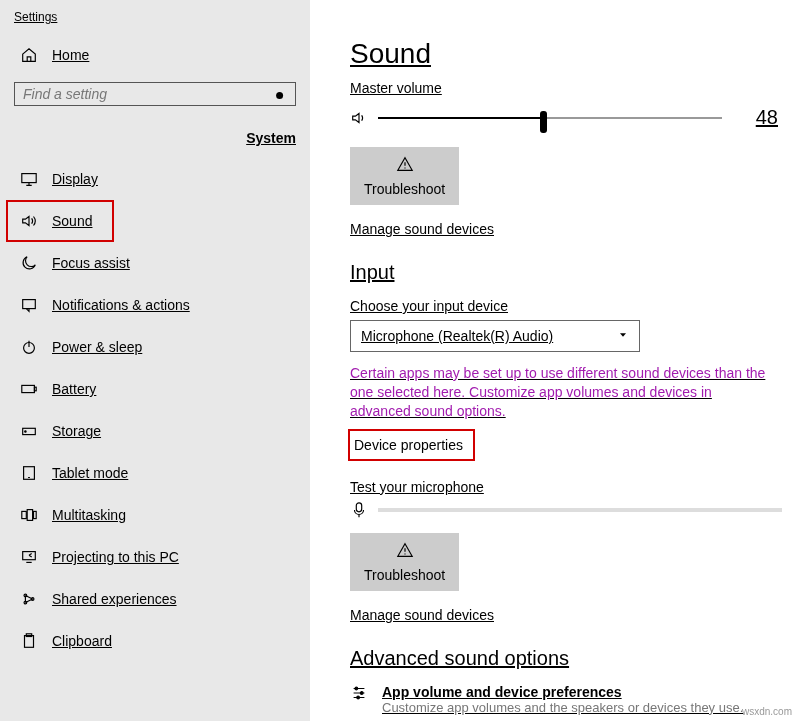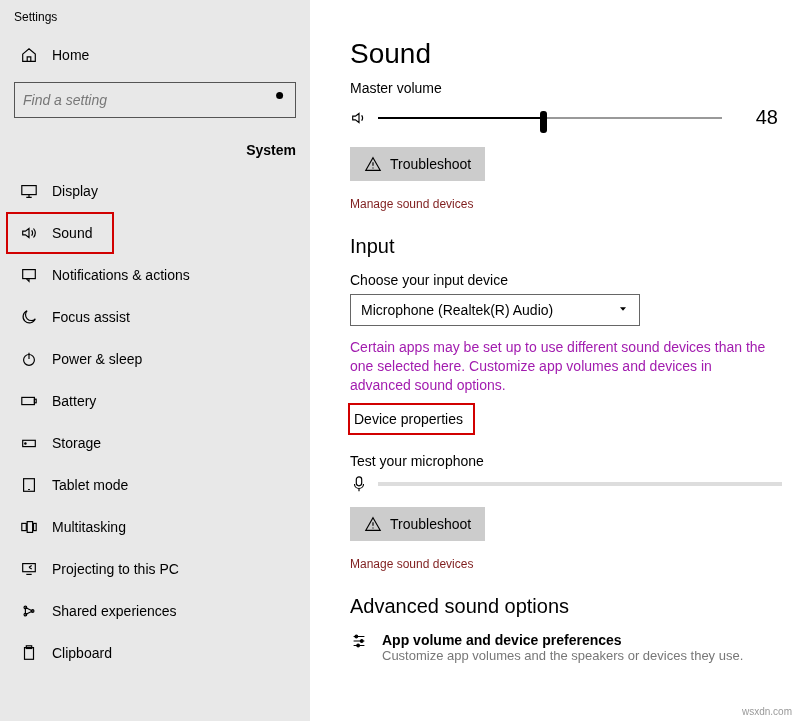--- a/index.html
+++ b/index.html
@@ -1,42 +1,42 @@
 <!DOCTYPE html>
 <html><head>
 <meta charset="utf-8">
 <style>
 * { box-sizing: border-box; margin: 0; padding: 0; font-family: "Segoe UI", -apple-system, sans-serif; }
 body { width: 800px; height: 721px; background: #fff; overflow: hidden; position: relative; }
-.app { display: flex; width: 100%; height: 100%; }
+.app { display: flex; width: 100%; height: 100%; text-decoration: underline; }
 .sidebar { width: 310px; background: #e8e8e8; padding-top: 6px; height: 100%; }
 .window-title { font-size: 12px; padding: 4px 14px 10px 14px; color: #000; }
 .home-row { display: flex; align-items: center; gap: 14px; padding: 12px 14px 10px 20px; font-size: 14px; cursor: pointer; }
 .search-wrap { padding: 8px 14px 10px 14px; }
 .search { position: relative; }
-.search input { width: 100%; height: 36px; border: 1px solid #555; background: #e8e8e8; padding: 0 30px 0 8px; font-size: 14px; outline: none; font-style: italic; color: #b91c1c; }
+.search input { width: 100%; height: 24px; border: 1px solid #555; background: #e8e8e8; padding: 0 30px 0 8px; font-size: 14px; outline: none; font-style: italic; color: #b91c1c; }
 .search input::placeholder { color: #777; font-style: italic; }
 .search-icon { position: absolute; right: 8px; top: 8px; color: #666; }
 .section-title { font-weight: 600; font-size: 14px; padding: 14px 14px 6px 16px; text-align: right; }
 .nav { padding-top: 6px; }
 .nav-item { display: flex; align-items: center; gap: 14px; padding: 12px 14px 12px 20px; font-size: 14px; cursor: pointer; position: relative; }
 .nav-item.highlighted { outline: 2px solid #d10000; outline-offset: -2px; margin-left: 6px; margin-right: 196px; padding-left: 14px; }
 .icon { width: 18px; height: 18px; display: inline-flex; align-items: center; justify-content: center; flex-shrink: 0; }
 .icon svg { stroke: #000; fill: none; stroke-width: 1.3; }
 .main { flex: 1; background: #fff; padding: 38px 18px 0 40px; overflow: hidden; }
 h1 { font-size: 28px; font-weight: 400; margin-bottom: 10px; }
 .label { font-size: 14px; color: #000; margin-bottom: 6px; margin-top: 8px; }
 .vol-row { display: flex; align-items: center; gap: 10px; margin: 10px 0 18px 0; }
 .slider { position: relative; flex: 1; height: 16px; }
 .slider-track { position: absolute; top: 7px; left: 0; right: 0; height: 2px; background: #999; }
 .slider-fill { position: absolute; top: 7px; left: 0; height: 2px; background: #000; }
 .slider-thumb { position: absolute; top: 1px; width: 7px; height: 22px; background: #000; border-radius: 3px; transform: translateX(-3px); }
 .vol-value { font-size: 20px; width: 50px; text-align: right; padding-right: 4px; }
-.btn { display: inline-flex; align-items: center; gap: 8px; background: #ccc; border: none; padding: 8px 14px; font-size: 14px; cursor: pointer; margin-bottom: 16px; }
-.link-text { font-size: 12px; color: #7f1d1d; margin-bottom: 10px; cursor: pointer; }
+.btn { display: inline-flex; align-items: center; gap: 8px; background: #ccc; border: none; padding: 8px 14px; font-size: 14px; cursor: pointer; margin-bottom: 16px; flex-direction: column; }
+.link-text { font-size: 14px; color: #000000; margin-bottom: 10px; cursor: pointer; }
 h2 { font-size: 20px; font-weight: 400; margin-top: 24px; margin-bottom: 14px; }
 .select-box { width: 290px; height: 32px; border: 1px solid #666; display: flex; align-items: center; justify-content: space-between; padding: 0 10px; font-size: 14px; cursor: pointer; margin-bottom: 12px; }
 .desc { font-size: 14px; color: #a21caf; line-height: 1.35; margin-bottom: 10px; max-width: 420px; }
 .device-props { display: inline-block; padding: 6px 10px 6px 4px; font-size: 14px; outline: 2px solid #d10000; cursor: pointer; margin-bottom: 12px; }
 .mic-row { display: flex; align-items: center; gap: 10px; margin: 6px 0 14px 0; }
 .mic-bar { flex: 1; height: 4px; background: #ddd; }
 .adv-row { display: flex; gap: 14px; margin-top: 6px; }
 .adv-title { font-size: 14px; font-weight: 600; }
 .adv-desc { font-size: 13px; color: #777; }
 .watermark { position: absolute; bottom: 4px; right: 8px; font-size: 10px; color: #999; }
@@ -85,33 +85,33 @@
         <span class="icon">
             <svg viewBox="0 0 20 20">
               <path d="M3 8 H6 L10 5 V15 L6 12 H3 Z M13 7 Q15 10 13 13 M15 5 Q19 10 15 15"></path>
             </svg>
           </span>
         <span>Sound</span>
       </div>
       <div class="nav-item">
         <span class="icon">
             <svg viewBox="0 0 20 20">
+              <path d="M8 3 A7 7 0 1 0 17 12 A5 5 0 0 1 8 3"></path>
+            </svg>
+          </span>
+        <span>Focus assist</span>
+      </div>
+      <div class="nav-item">
+        <span class="icon">
+            <svg viewBox="0 0 20 20">
               <rect x="3" y="4" width="14" height="10"></rect>
               <path d="M7 14 L10 17 L10 14"></path>
             </svg>
           </span>
         <span>Notifications &amp; actions</span>
-      </div>
-      <div class="nav-item">
-        <span class="icon">
-            <svg viewBox="0 0 20 20">
-              <path d="M8 3 A7 7 0 1 0 17 12 A5 5 0 0 1 8 3"></path>
-            </svg>
-          </span>
-        <span>Focus assist</span>
       </div>
       <div class="nav-item">
         <span class="icon">
             <svg viewBox="0 0 20 20">
               <circle cx="10" cy="11" r="6"></circle>
               <path d="M10 3 V10"></path>
             </svg>
           </span>
         <span>Power &amp; sleep</span>
       </div>

